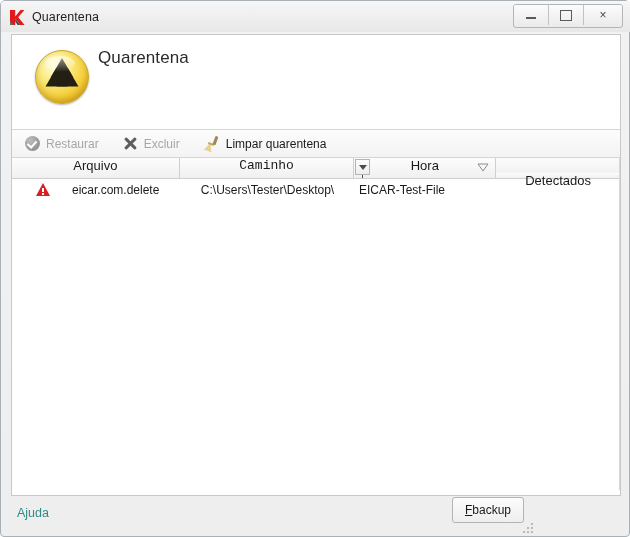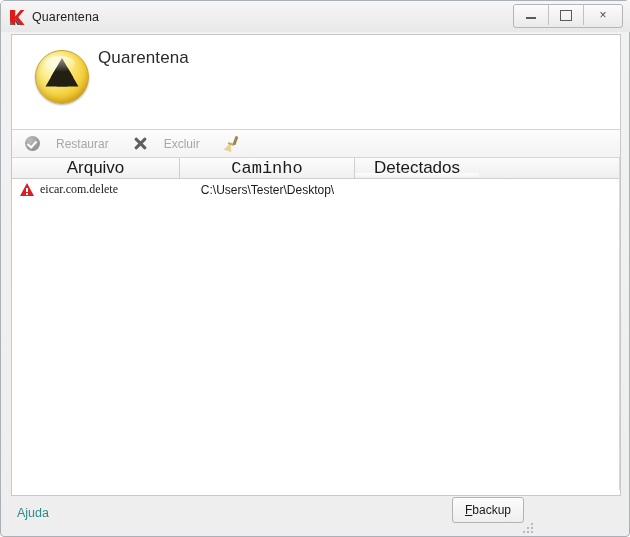--- a/index.html
+++ b/index.html
@@ -184,21 +184,21 @@
     border-bottom: 1px solid #d6d6d6;
     background: linear-gradient(to bottom, #fcfcfc 0%, #f3f3f3 100%);
     display: flex;
     align-items: center;
     padding-left: 10px;
     gap: 18px;
   }
   .tbtn {
     display: flex;
     align-items: center;
-    gap: 16px;
+    gap: 6px;
     height: 22px;
     padding: 0 3px;
     cursor: default;
   }
   .tbtn.disabled .tlabel { color: #a7a7a7; }
   .tbtn.enabled .tlabel { color: #1a1a1a; }
   .tlabel { font-size: 12px; white-space: nowrap; }
 
   
   .ico-restore {
@@ -273,23 +273,23 @@
     display: flex;
     height: 20px;
     background: linear-gradient(to bottom, #fbfbfb 0%, #efefef 100%);
     border-bottom: 1px solid #cfcfcf;
   }
   .th {
     position: relative;
     box-sizing: border-box;
     border-right: 1px solid #cfcfcf;
     display: flex;
-    align-items: flex-end;
+    align-items: flex-start;
     justify-content: center;
-    font-size: 17px;
+    font-size: 13px;
     color: #1a1a1a;
     background: linear-gradient(to bottom, #fdfdfd 0%, #f0f0f0 100%);
     cursor: default;
   }
   .th:last-child { border-right: none; margin-top: 15px; }
   .th-arquivo  { width: 168px; }
   .th-caminho  { width: 175px; font-family: Liberation Mono, monospace; }
   .th-hora     { width: 142px; }
   .th-detect   { width: 124px; }
 
@@ -333,21 +333,21 @@
   }
   .td {
     box-sizing: border-box;
     font-size: 12px;
     color: #1a1a1a;
     display: flex;
     align-items: center;
     overflow: hidden;
     white-space: nowrap;
   }
-  .td-arquivo { width: 168px; padding-left: 8px; gap: 6px; font-family: Liberation Serif, serif; }
+  .td-arquivo { width: 168px; padding-left: 24px; gap: 22px; }
   .td-caminho { width: 175px; justify-content: center; }
   .td-hora    { width: 142px; justify-content: center; }
   .td-detect  { width: 124px; padding-left: 4px; }
 
   .ico-warn {
     width: 14px; height: 13px;
     position: relative;
     flex: none;
   }
   .ico-warn .tri {
@@ -483,47 +483,58 @@
             <span></span>
           </span>
         <span class="tlabel">Excluir</span>
       </div>
       <div class="tbtn enabled">
         <span class="ico-broom">
           <span class="bristles"></span>
           <span class="band"></span>
           <span class="handle"></span>
         </span>
+        <span class="tlabel">Limpar quarentena</span>
       </div>
     </div>
 
     <div id="table-wrap">
       <div id="thead">
         <div class="th th-arquivo">
           <span>Arquivo</span>
         </div>
         <div class="th th-caminho">
           <span>Caminho</span>
+        </div>
+        <div class="th th-hora">
+          <span class="filter-box">
+            <span class="funnel"></span>
+          </span>
+          <span>Hora</span>
+          <svg class="sort-outline" viewBox="0 0 12 9">
+            <path d="M1 1 L11 1 L6 8 Z" fill="none" stroke="#8a8a8a" stroke-width="1"></path>
+          </svg>
         </div>
         <div class="th th-detect">
           <span>Detectados</span>
         </div>
       </div>
 
       <div id="tbody">
         <div class="trow">
           <div class="td td-arquivo">
             <span class="ico-warn">
               <span class="tri"></span>
                 <span class="bang"></span>
                 <span class="dot"></span>
             </span>
             <span>eicar.com.delete</span>
           </div>
           <div class="td td-caminho">C:\Users\Tester\Desktop\</div>
+          <div class="td td-detect">EICAR-Test-File</div>
         </div>
       </div>
 
       <div id="list-right-edge"></div>
     </div>
   </div>
 
   <div id="footer">
     <span id="ajuda-link">Ajuda</span>
     <div id="fechar-btn">

